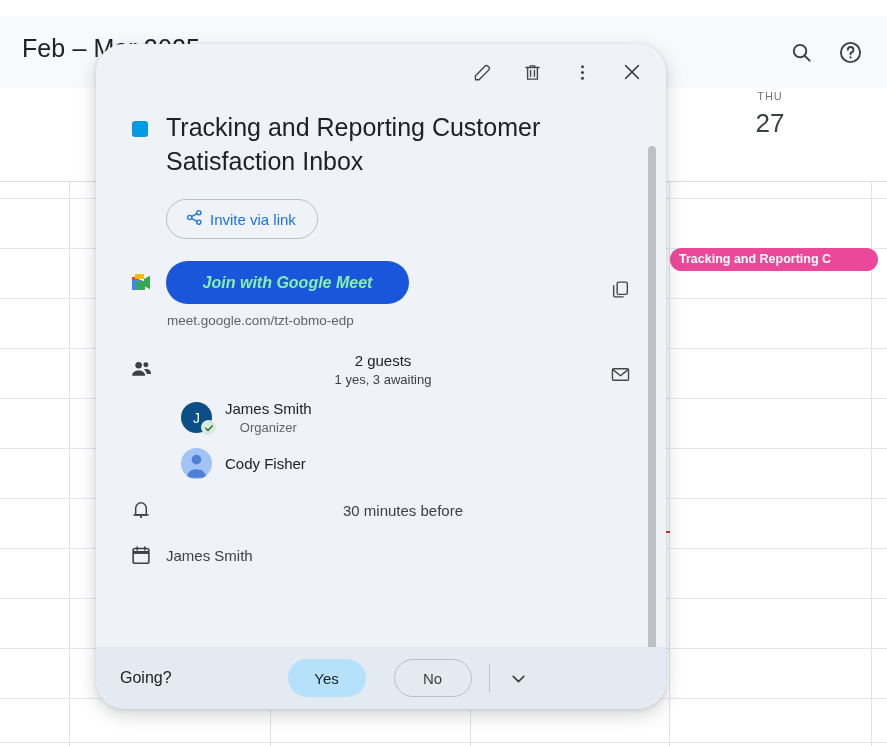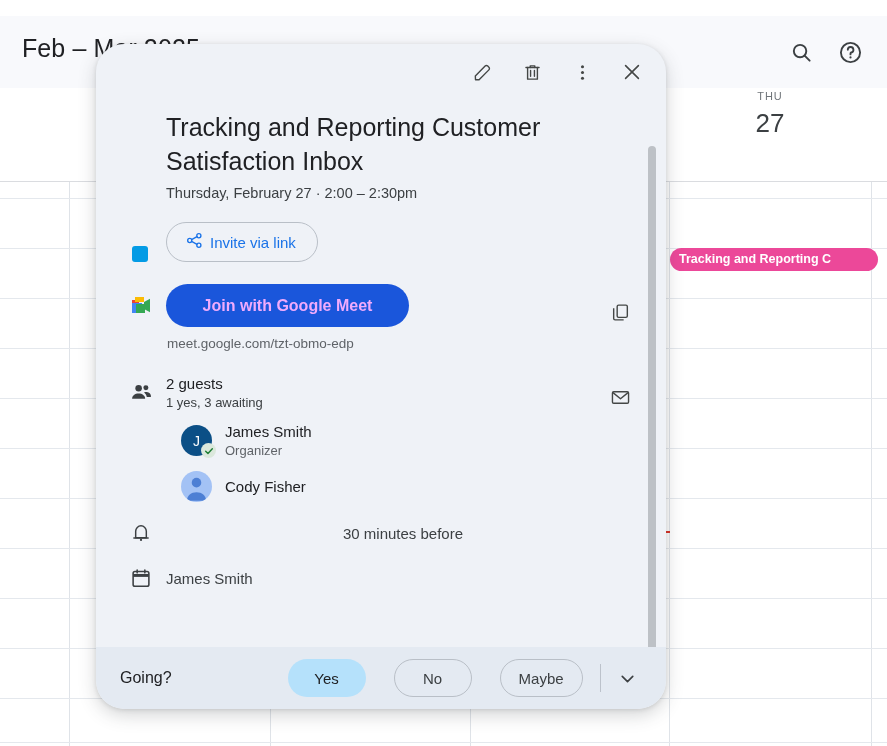--- a/index.html
+++ b/index.html
@@ -160,21 +160,21 @@
     right: 0;
     bottom: 62px;
     overflow: hidden;
   }
   #popup-content {
     padding: 10px 0 0 0;
   }
 
   .row {
     display: flex;
-    align-items: flex-end;
+    align-items: flex-start;
     padding: 0 26px 0 34px;
   }
   .row-icon {
     width: 36px;
     min-width: 36px;
     display: flex;
     justify-content: flex-start;
     padding-top: 3px;
   }
   .row-body { flex: 1; min-width: 0; }
@@ -220,46 +220,47 @@
   #meet-row { margin-top: 22px; align-items: flex-start; }
   #meet-icon-wrap { padding-top: 11px; }
   #join-meet-btn {
     display: inline-flex;
     align-items: center;
     justify-content: center;
     height: 43px;
     min-width: 243px;
     background: #1a56db;
     border-radius: 22px;
-    color: #f0abfc;
+    color: #86efac;
     font-size: 16px;
     font-weight: bold;
     border: none;
     cursor: pointer;
     padding: 0 24px;
     box-sizing: border-box;
+    font-style: italic;
   }
   #meet-url {
     font-size: 13.5px;
     color: #5f6368;
     margin-top: 9px;
     margin-left: 1px;
   }
   .trailing-icon {
     width: 40px;
     height: 40px;
     border-radius: 50%;
     display: flex;
     align-items: center;
     justify-content: center;
     cursor: pointer;
     flex: 0 0 auto;
   }
 
-  #guests-row { margin-top: 24px; align-items: flex-start; }
+  #guests-row { margin-top: 24px; align-items: flex-start; text-align: center; }
   #guests-count {
     font-size: 15px;
     color: #202124;
   }
   #guests-status {
     font-size: 13px;
     color: #3c4043;
     margin-top: 3px;
   }
   .guest {
@@ -469,21 +470,20 @@
 
   <div id="popup-scroll">
     <div id="popup-content">
 
       <div class="row">
         <div class="row-icon">
           <div id="color-dot"></div>
         </div>
         <div class="row-body">
           <h1 id="event-title">Tracking and Reporting Customer Satisfaction Inbox</h1>
-          <div id="event-when">Thursday, February 27  ·  2:00 – 2:30pm</div>
           <div id="invite-link-btn">
             <span>
               <svg width="19" height="19" viewBox="0 0 24 24" fill="none" stroke="#1a73e8" stroke-width="1.7">
                 <circle cx="17.5" cy="6" r="2.6"></circle>
                 <circle cx="6" cy="12" r="2.6"></circle>
                 <circle cx="17.5" cy="18" r="2.6"></circle>
                 <line x1="8.3" y1="10.8" x2="15.2" y2="7.2" stroke-linecap="round"></line>
                 <line x1="8.3" y1="13.2" x2="15.2" y2="16.8" stroke-linecap="round"></line>
               </svg>
             </span>
@@ -594,21 +594,20 @@
     </div>
   </div>
 
   <div id="popup-scrollbar"></div>
 
   <div id="rsvp-footer">
     <div id="going-label">Going?</div>
     <div id="rsvp-buttons">
       <button class="rsvp-btn selected">Yes</button>
       <button class="rsvp-btn">No</button>
-      <button class="rsvp-btn">Maybe</button>
     </div>
     <div id="rsvp-divider"></div>
     <div id="rsvp-more">
       <svg width="21" height="21" viewBox="0 0 24 24" fill="none" stroke="#3c4043" stroke-width="1.9" stroke-linecap="round" stroke-linejoin="round">
         <polyline points="6,9.5 12,15.5 18,9.5"></polyline>
       </svg>
     </div>
   </div>
 
 </div>

